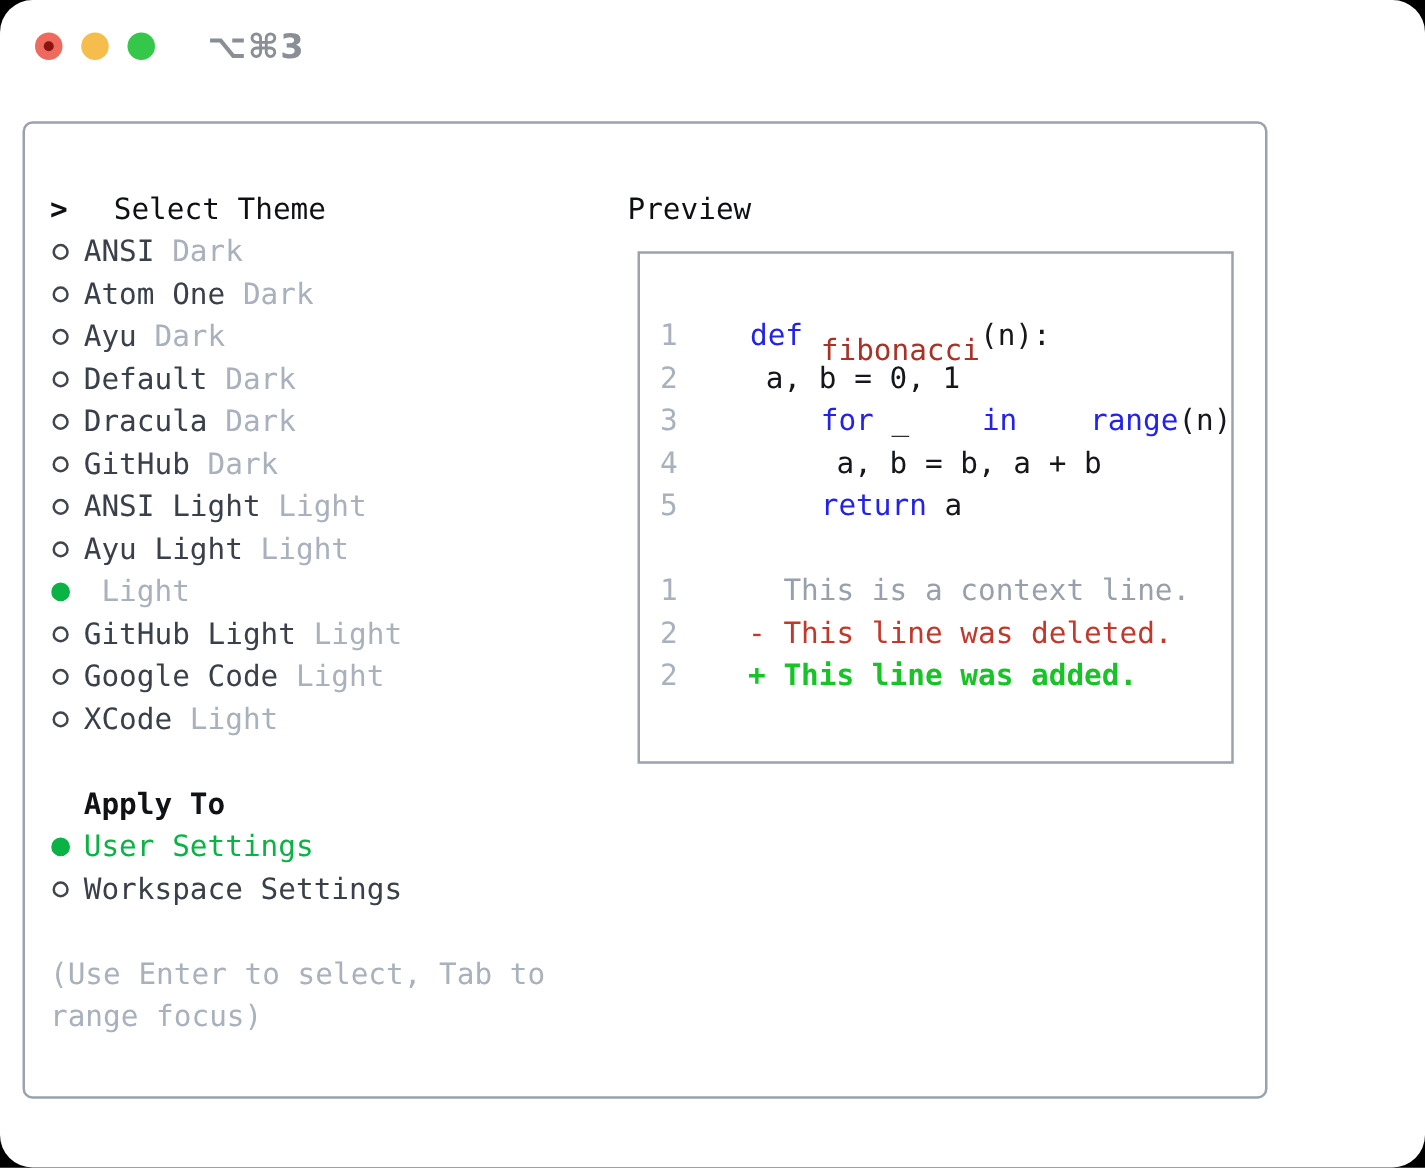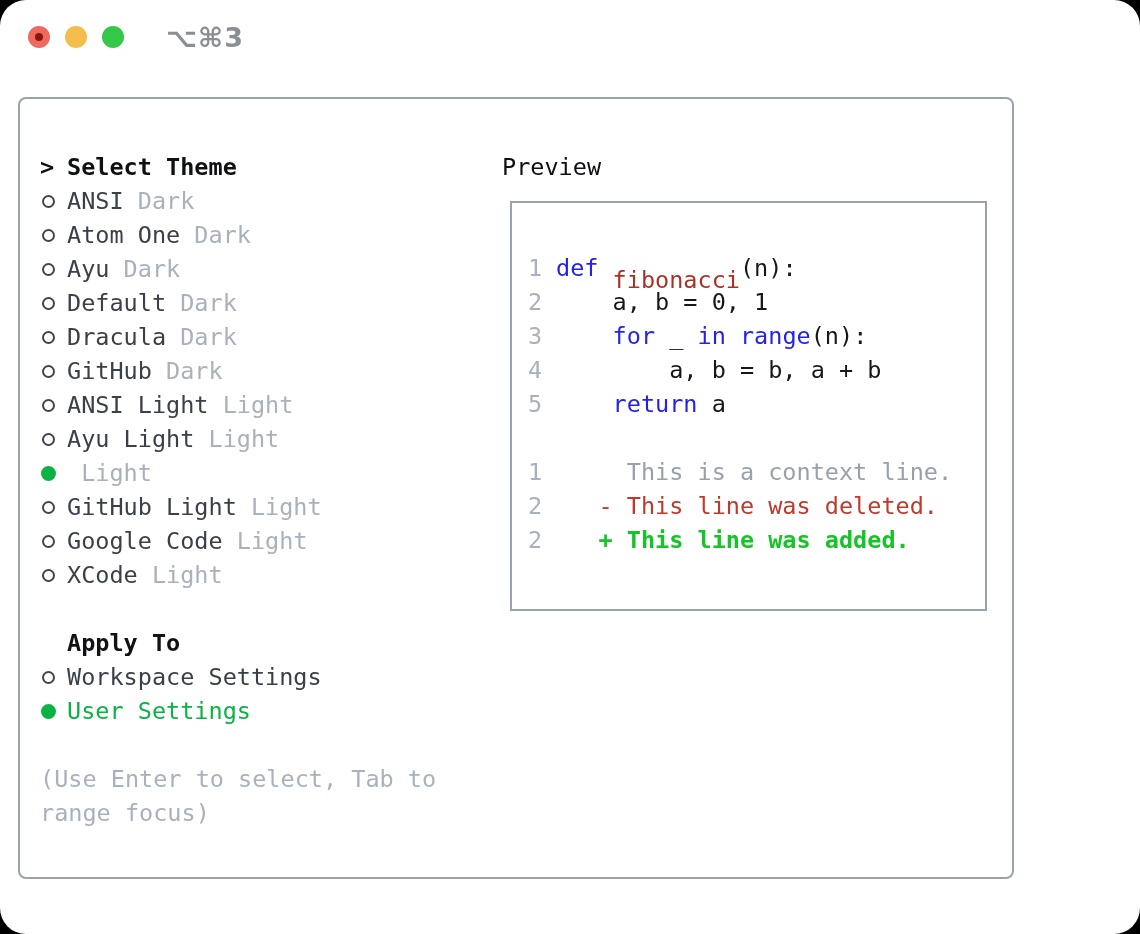--- a/index.html
+++ b/index.html
@@ -23,37 +23,37 @@
   
   .panel { position:absolute; left:18px; top:97px; width:996px; height:782px;
            border:2px solid var(--c-border); border-radius:8px; background:#fff; }
 
   
   .leftcol { position:absolute; left:20px; top:51px; width:460px; }
   .row { display:flex; align-items:center; height:34px; font-size:23.5px; color:var(--c-text); }
   .row .prefix { width:27px; flex:0 0 27px; display:flex; align-items:center; }
   .spacer { height:34px; }
   .prompt-glyph { font-weight:bold; color:var(--c-header); font-size:23.5px; }
-  .hdr { font-weight:bold; color:var(--c-header); }
+  .hdr { font-weight:normal; color:var(--c-header);margin-left:24px; }
   .hdr2 { font-weight:bold; color:#101216; }
   .radio { width:13px; height:13px; border-radius:50%; border:2px solid #41464e; margin-left:2px; }
   .radio.sel { border-color:var(--c-green); background:var(--c-green); width:15px; height:15px; margin-left:1px; }
   .t-name { white-space:pre; }
   .t-var { color:var(--c-muted); white-space:pre; }
   .row.selected .t-name { color:var(--c-green); }
   .help { margin-top:0; width:430px; font-size:23.5px; line-height:34px; color:var(--c-muted); }
 
   
   .preview-label { position:absolute; left:482px; top:51px; height:34px; display:flex;
                    align-items:center; font-size:23.5px; font-weight:normal; color:var(--c-header); }
   .preview-box { position:absolute; left:490px; top:102px; width:477px; height:410px;
                  border:2px solid var(--c-border); background:#fff; padding:48px 0 0 16px; overflow:hidden; }
   .cline { display:flex; height:34px; align-items:center; font-size:23.5px; white-space:pre; }
   .cline .num { width:28px; flex:0 0 28px; color:var(--c-linenum); }
-  .tok-kw  { color:var(--c-kw); }
+  .tok-kw  { color:var(--c-kw);margin-left:44px; }
   .tok-fn  { color:var(--c-fn);margin-top:24px; }
   .tok-pl  { color:#15171c; }
   .tok-ctx { color:var(--c-ctx); }
   .tok-del { color:var(--c-del); }
   .tok-add { color:var(--c-add);font-weight:bold; }
 </style>
 </head>
 <body>
 
 <div class="window">
@@ -173,33 +173,33 @@
 </div>
 
       <div class="spacer"></div>
 
       <div class="row">
         <span class="prefix"></span>
         <span class="hdr2">Apply To</span>
       </div>
 
       <div id="apply-list">
+  <div class="row selected">
+    <span class="prefix">
+              <span class="radio sel"></span>
+            </span>
+    <span class="t-name">User Settings</span>
+
+  </div>
+
   <div class="row">
     <span class="prefix">
               <span class="radio"></span>
             </span>
     <span class="t-name">Workspace Settings</span>
-
-  </div>
-
-  <div class="row selected">
-    <span class="prefix">
-              <span class="radio sel"></span>
-            </span>
-    <span class="t-name">User Settings</span>
 
   </div>
 </div>
 
       <div class="spacer"></div>
 
       <div class="help">(Use Enter to select, Tab to range focus)</div>
     </div>
 
     <div class="preview-label">Preview</div>

